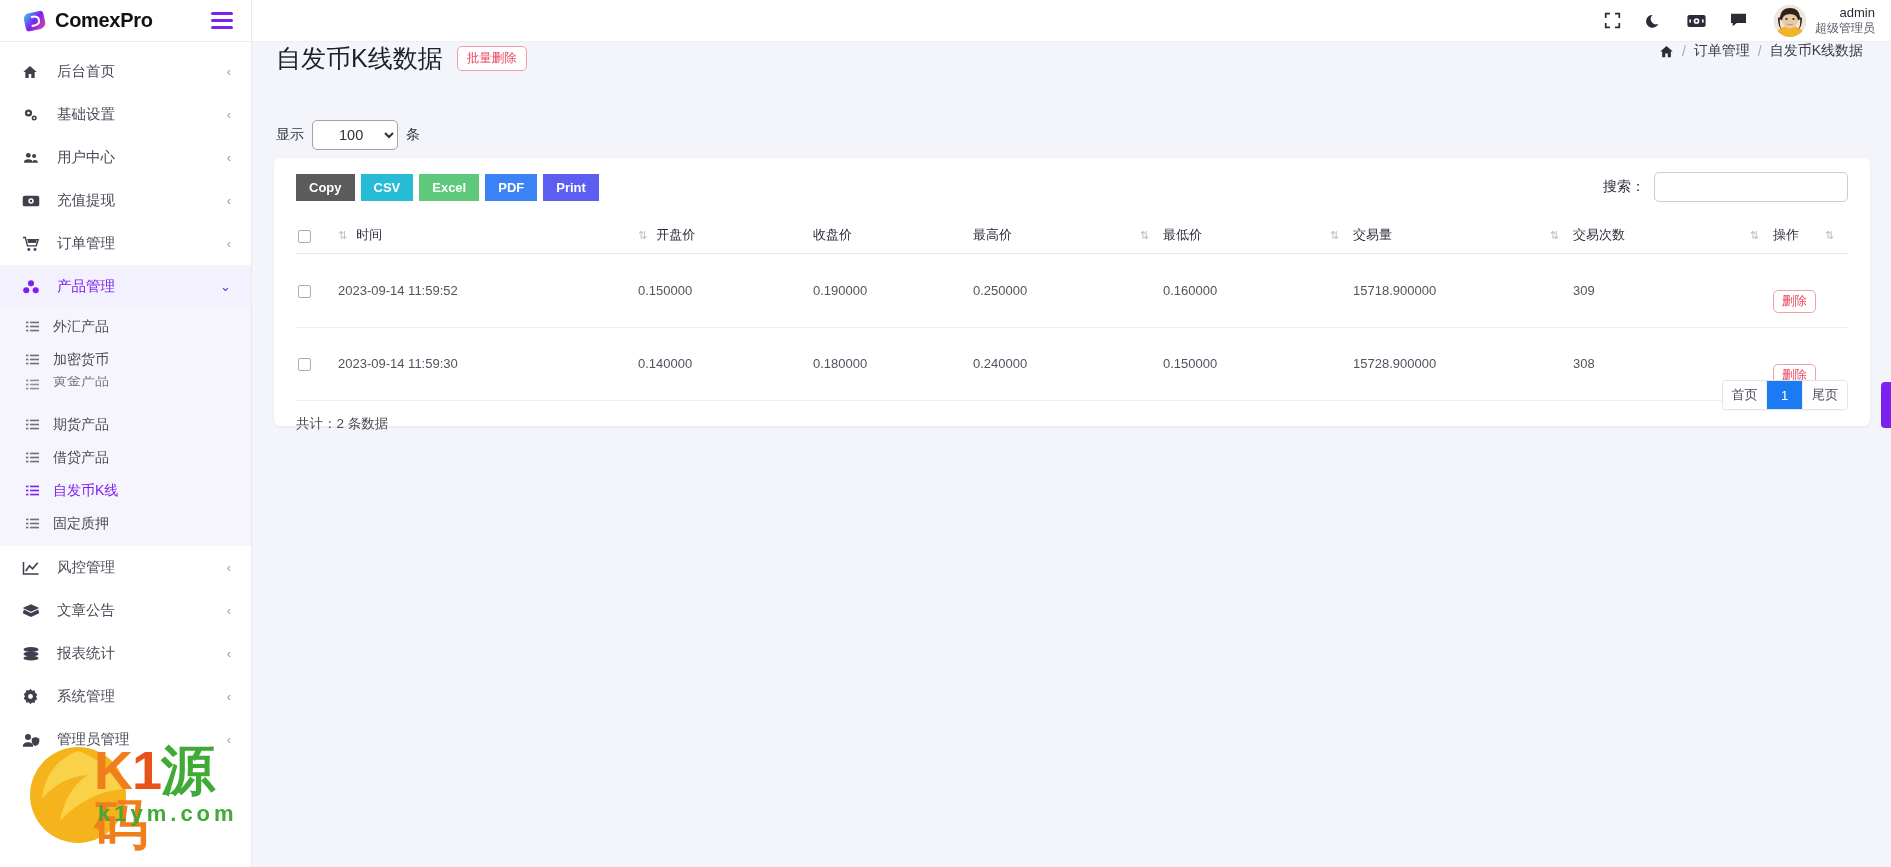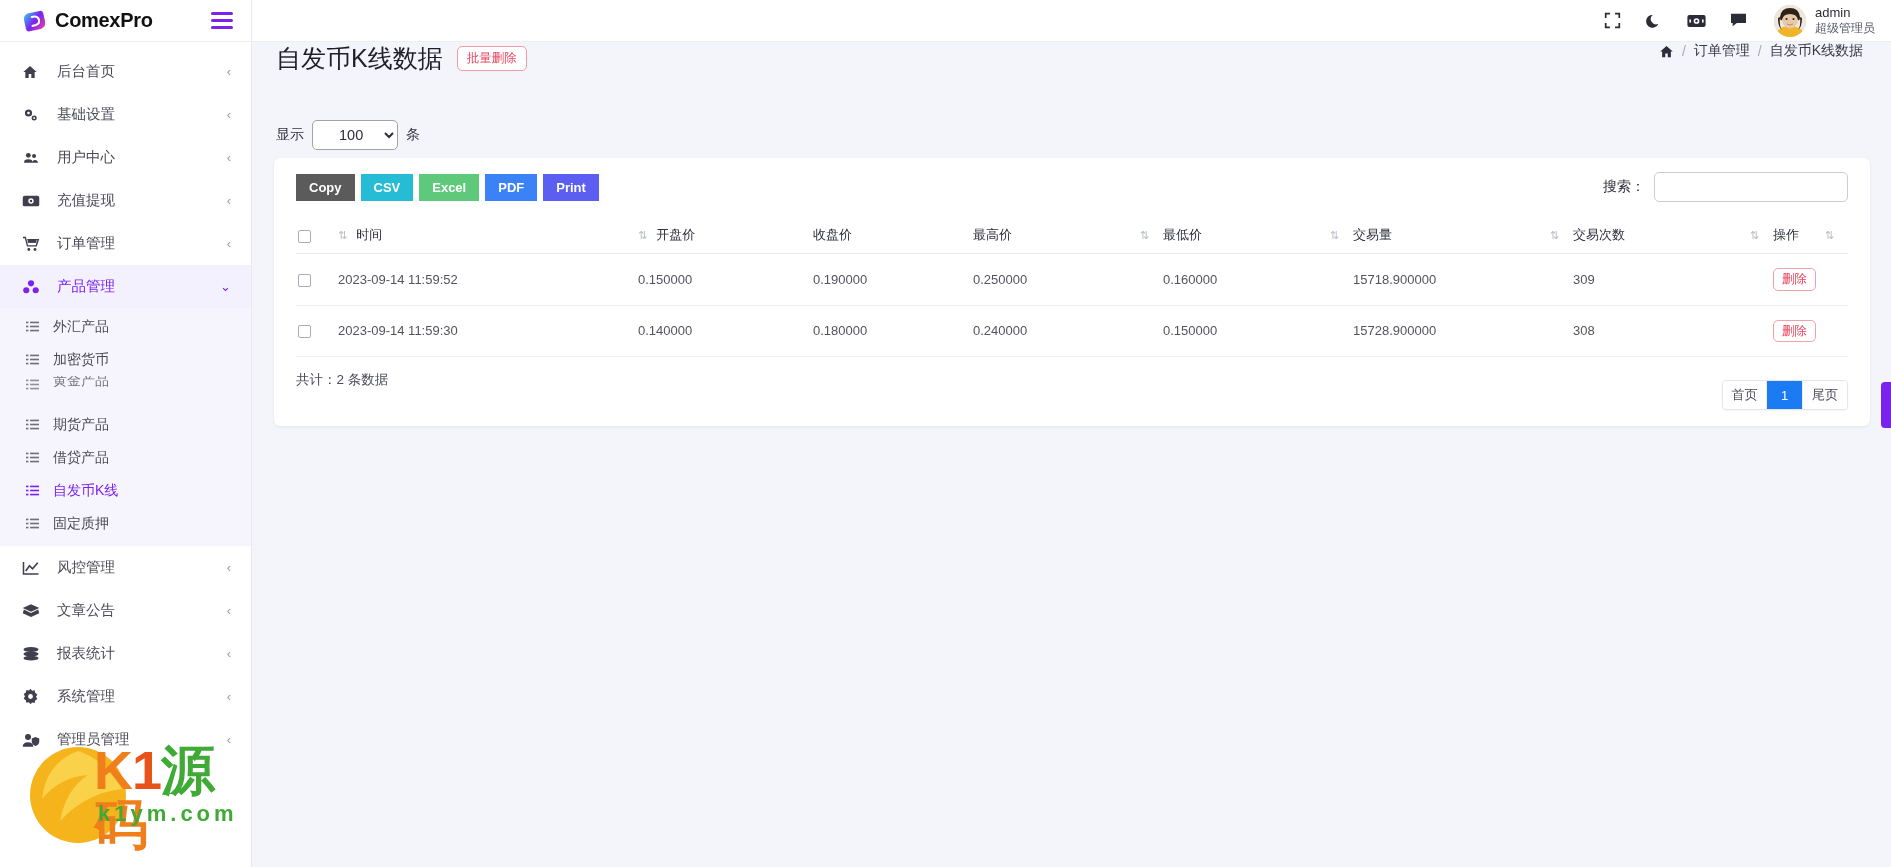--- a/index.html
+++ b/index.html
@@ -104,21 +104,21 @@
     display: flex; align-items: center; justify-content: flex-end;
     padding-right: 16px;
     border-bottom: 1px solid #eceef3;
     z-index: 4;
   }
   .topicon {
     width: 36px; height: 30px;
     display: flex; align-items: center; justify-content: center;
     color: #2c2c38; cursor: pointer; margin-left: 6px;
   }
-  .user-block { display: flex; align-items: center; margin-left: 18px; }
+  .user-block { display: flex; align-items: center; margin-left: 18px; text-align: right; }
   .avatar {
     width: 32px; height: 32px; border-radius: 50%;
     overflow: hidden; flex: 0 0 auto; background: #d9c9b6;
     position: relative;
   }
   .avatar svg { display:block; }
   .user-meta { margin-left: 9px; line-height: 1.25; }
   .user-name { font-size: 13px; color: #2d2d39; }
   .user-role { font-size: 12px; color: #58586a; }
 
@@ -219,20 +219,21 @@
   .col-high { width: 190px; }
   .col-low { width: 190px; }
   .col-vol { width: 220px; }
   .col-cnt { width: 200px; }
 
   .btn-del {
     border: 1px solid #f0a2ab; color: #e8455f; background: #fff;
     border-radius: 5px; font-size: 12.5px; padding: 4px 8px;
     cursor: pointer; line-height: 1;
     font-family: "Liberation Sans", sans-serif;
+    margin-top: 22px;
   }
 
   .card-foot {
     display: flex; align-items: center; justify-content: space-between;
     padding: 14px 0 0 0;
   }
   .total-txt { font-size: 13.5px; color: #4b4b58; }
 
   .pager {
     position: absolute; right: 22px; bottom: 16px;

